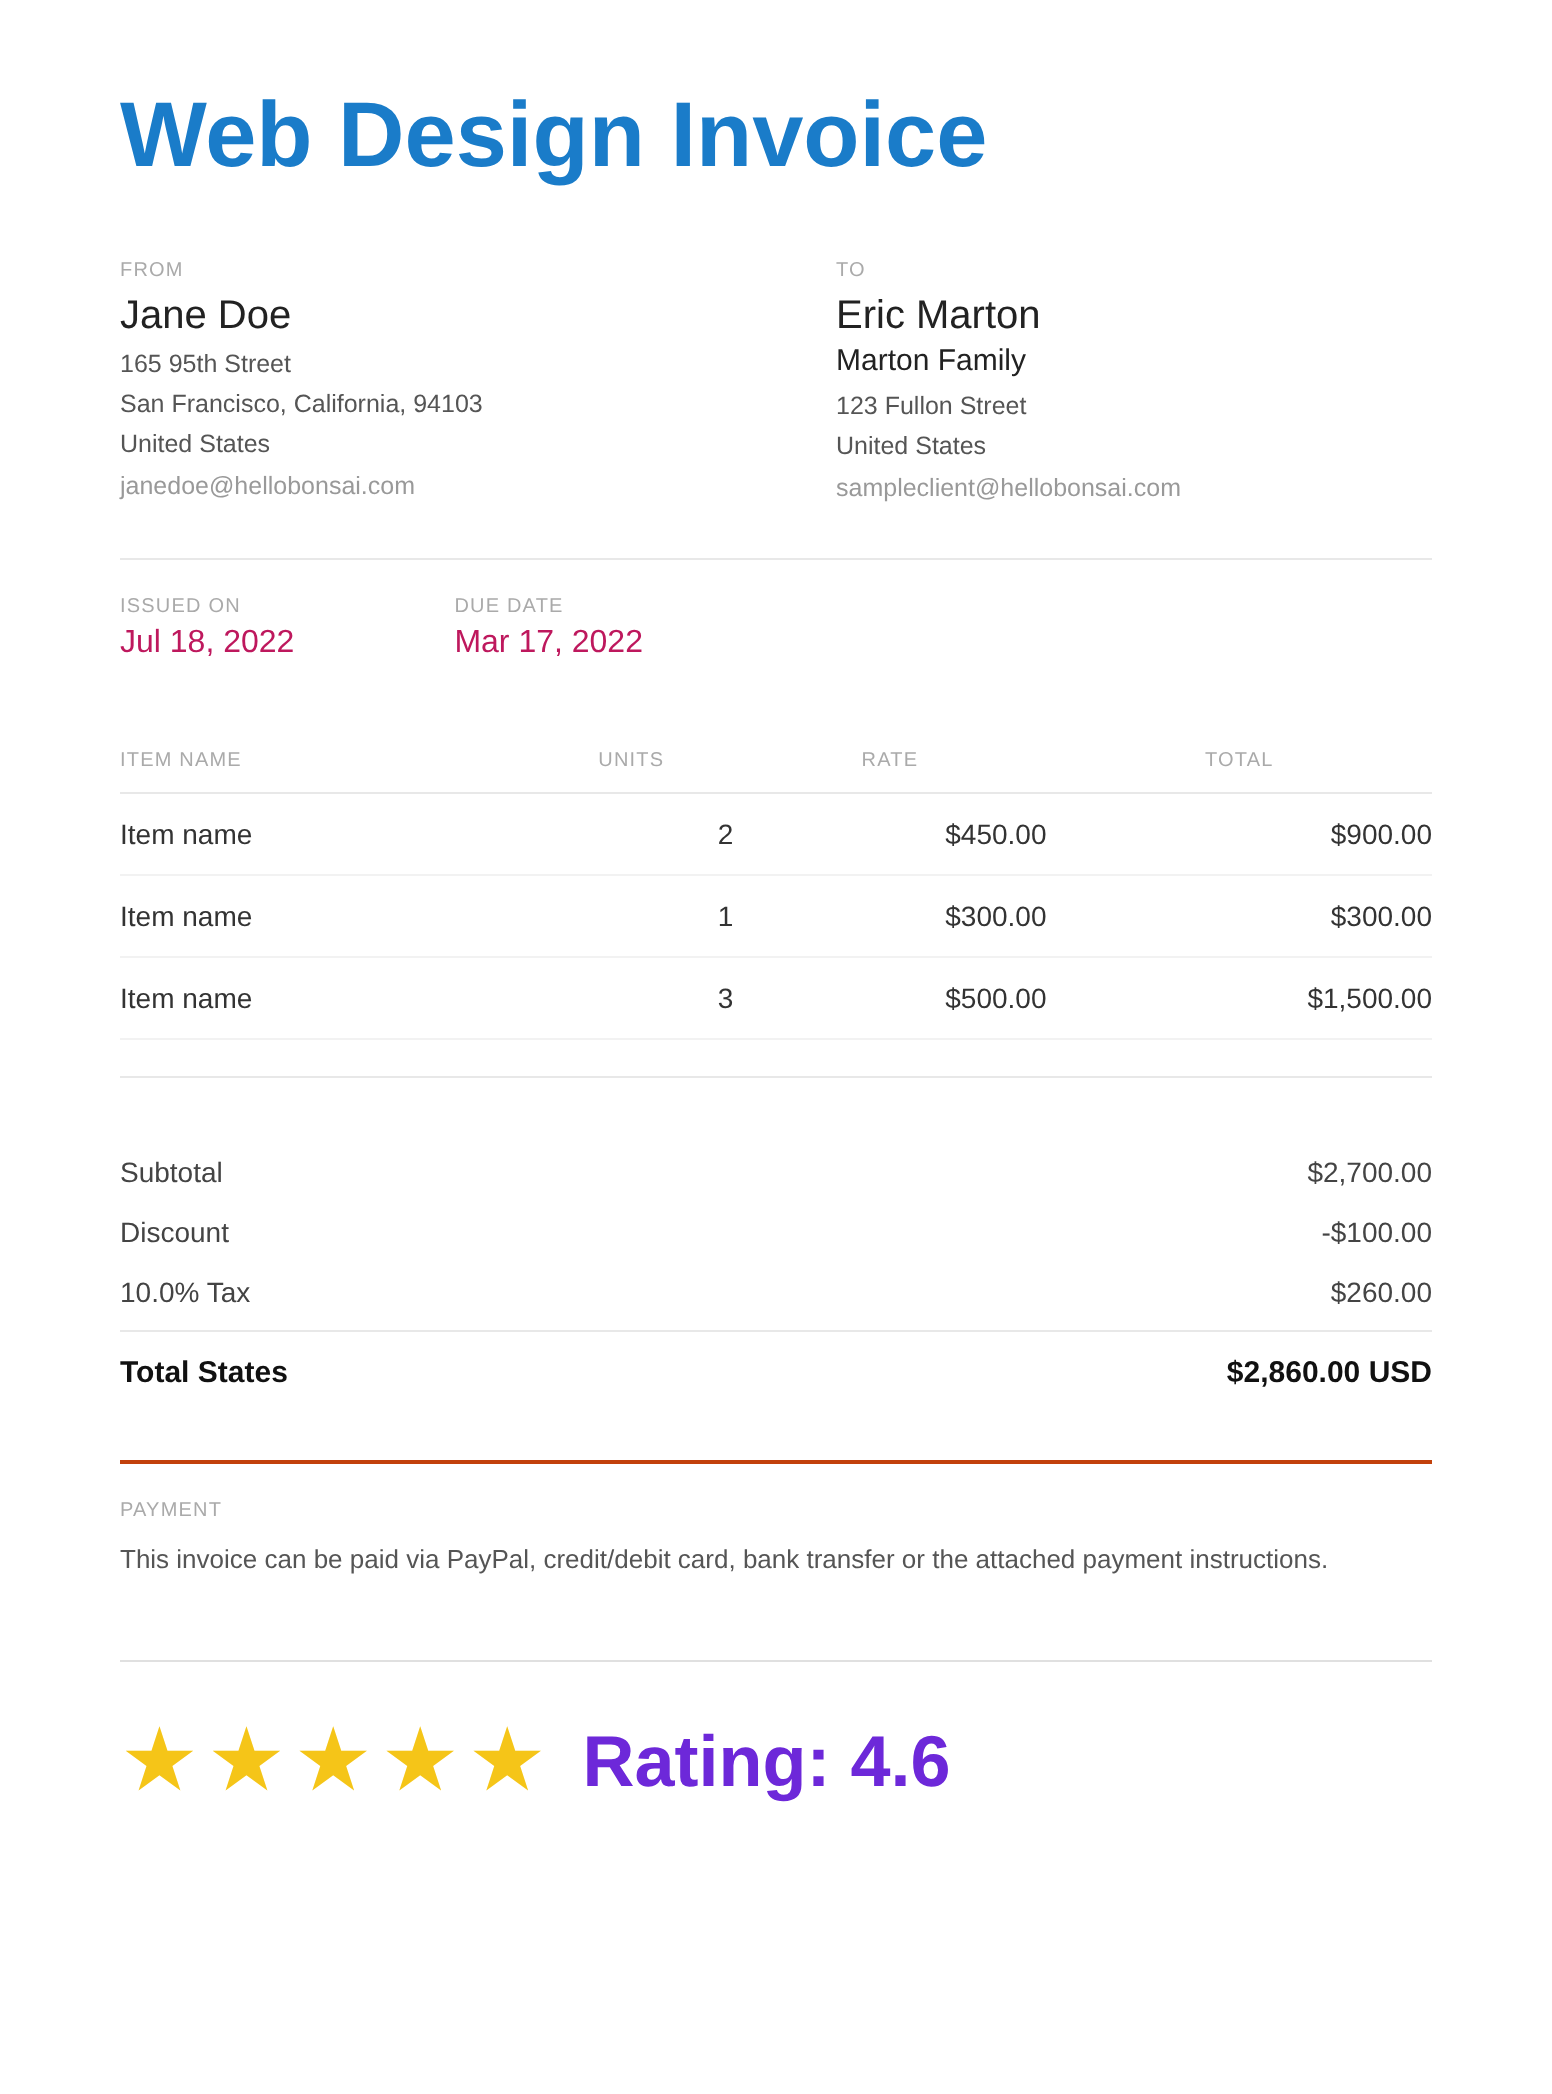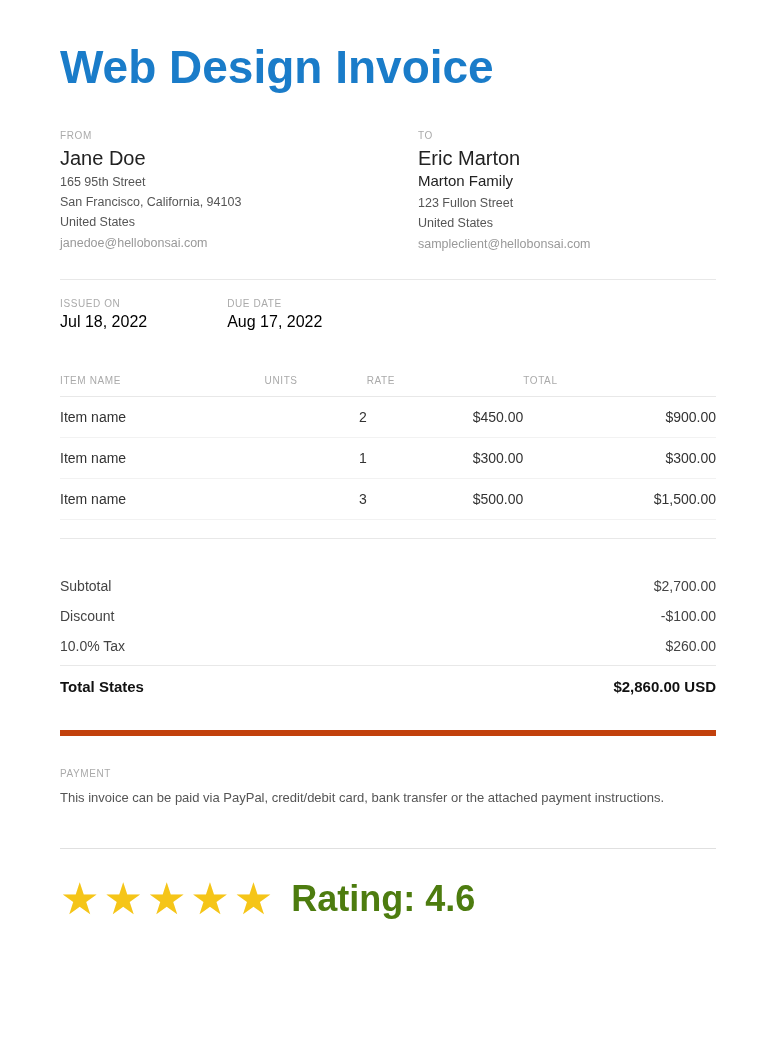--- a/index.html
+++ b/index.html
@@ -70,41 +70,41 @@
       justify-content: flex-start;
       gap: 80px;
       margin-bottom: 36px;
     }
     .date-block .label-small {
       margin-bottom: 4px;
     }
     .date-value {
       font-size: 16px;
       font-weight: 500;
-      color: #000000;
+      color: #be185d;
     }
     .items-table {
       width: 100%;
       border-collapse: collapse;
       margin-bottom: 8px;
     }
     .items-table thead tr th {
       font-size: 10px;
       letter-spacing: 0.06em;
       color: #aaa;
       text-transform: uppercase;
       font-weight: 500;
       padding: 8px 0 10px 0;
       border-bottom: 1px solid #e8e8e8;
     }
     .items-table thead tr th:first-child {
       text-align: left;
     }
     .items-table thead tr th:not(:first-child) {
-      text-align: left;
+      text-align: center;
       margin-top: 16px;
     }
     .items-table tbody tr td {
       font-size: 14px;
       color: #333;
       padding: 12px 0;
       border-bottom: 1px solid #f2f2f2;
     }
     .items-table tbody tr td:first-child {
       text-align: left;
@@ -126,22 +126,22 @@
     .totals-row.total-final {
       font-weight: 700;
       font-size: 15px;
       color: #111;
       border-top: 1px solid #e8e8e8;
       margin-top: 4px;
       padding-top: 12px;
     }
     .payment-section {
       margin-top: 28px;
-      border-top: 6px solid #c2410c;
-      padding-top: 32px;
+      border-top: 2px solid #c2410c;
+      padding-top: 18px;
     }
     .payment-section .label-small {
       margin-bottom: 8px;
     }
     .payment-text {
       font-size: 13px;
       color: #555;
       line-height: 1.65;
     }
     .rating-section {
@@ -157,21 +157,21 @@
       gap: 4px;
     }
     .star {
       font-size: 44px;
       color: #f5c518;
       line-height: 1;
     }
     .rating-label {
       font-size: 36px;
       font-weight: 700;
-      color: #4d7c0f;
+      color: #6d28d9;
     }
   </style>
 </head>
 <body>
 
 <div class="page">
 
   <h1 class="invoice-title">Web Design Invoice</h1>
 
   <div class="address-section">
@@ -199,21 +199,21 @@
 
   <hr class="divider-light">
 
   <div class="dates-section">
     <div class="date-block">
       <div class="label-small">ISSUED ON</div>
       <div class="date-value">Jul 18, 2022</div>
     </div>
     <div class="date-block">
       <div class="label-small">DUE DATE</div>
-      <div class="date-value">Aug 17, 2022</div>
+      <div class="date-value">Mar 17, 2022</div>
     </div>
   </div>
 
   <table class="items-table">
     <thead>
       <tr>
         <th>ITEM NAME</th>
         <th>UNITS</th>
         <th>RATE</th>
         <th>TOTAL</th>

